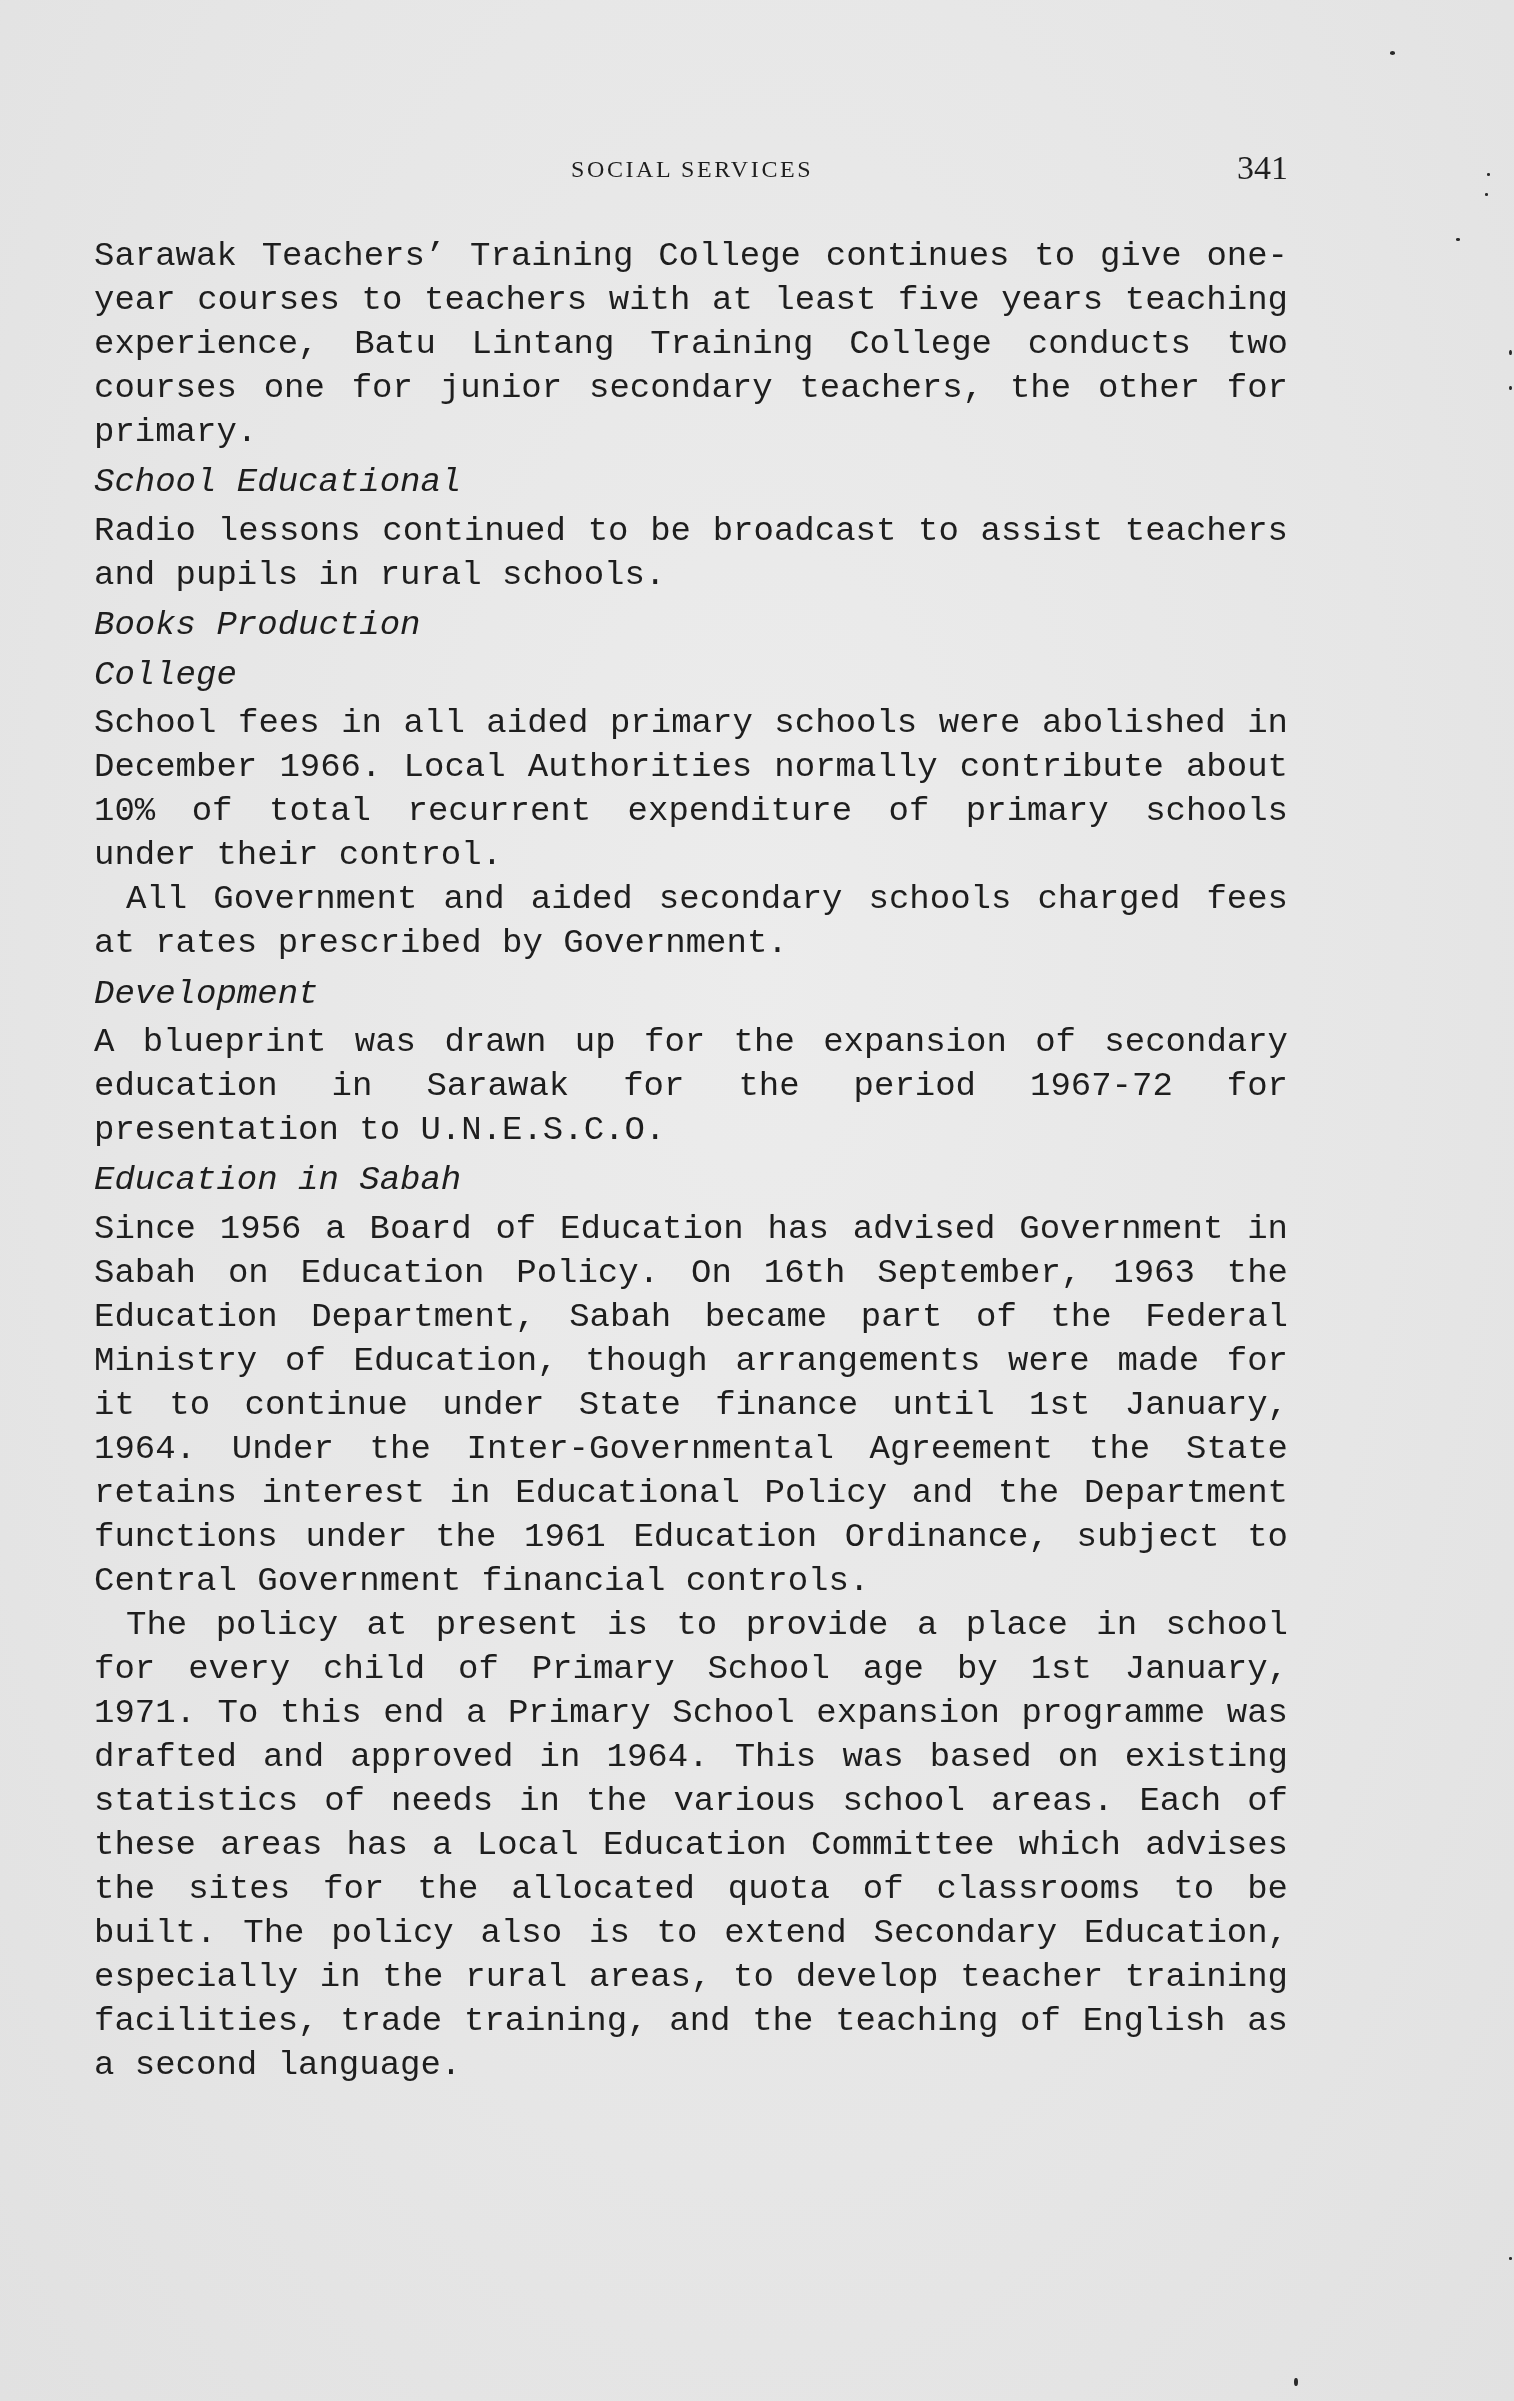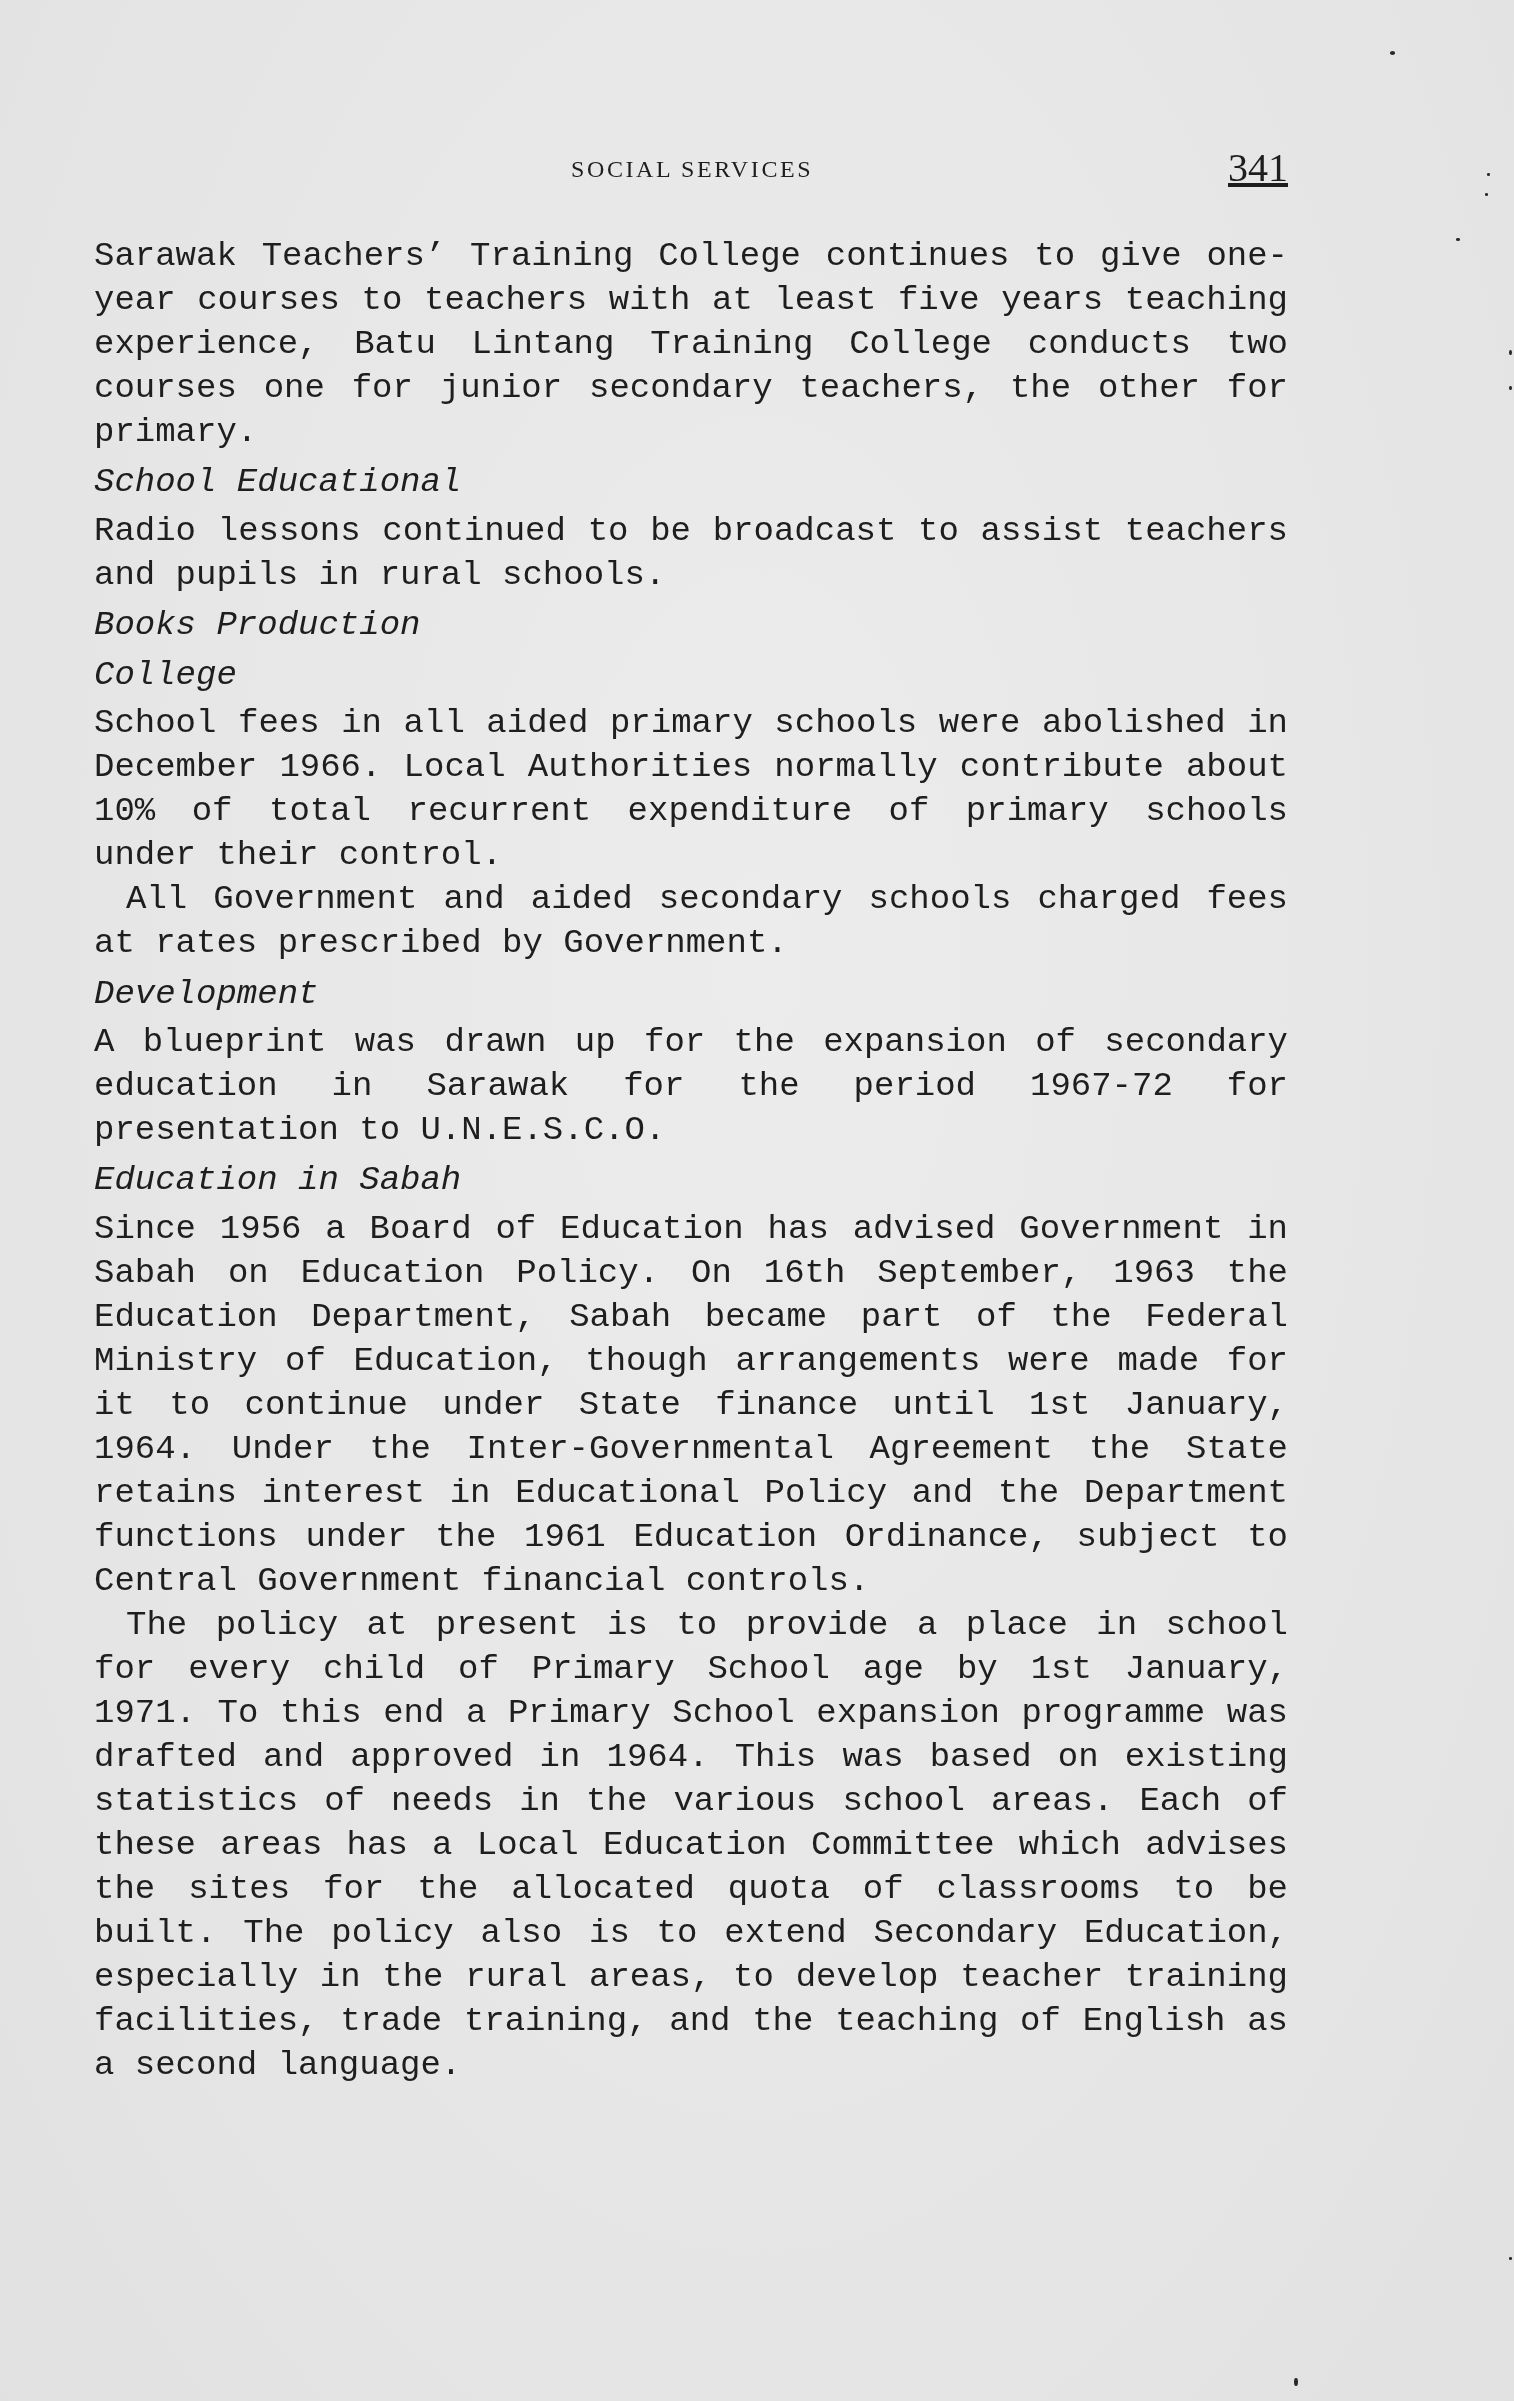--- a/index.html
+++ b/index.html
@@ -33,23 +33,22 @@
     font-size: 24px;
     letter-spacing: 2.6px;
     line-height: 35px;
     white-space: nowrap;
     margin-left: 24px;
   }
   .page-number {
     position: absolute;
     right: 0;
     top: -1.8px;
-    font-size: 40px;
+    font-size: 34px;
     line-height: 35px;
-    text-decoration: underline;
   }
   .body {
     position: absolute;
     top: 234px;
     left: 94px;
     width: 1194px;
     font-size: 34px;
     line-height: 44px;
     font-family: Liberation Mono, monospace;
   }

